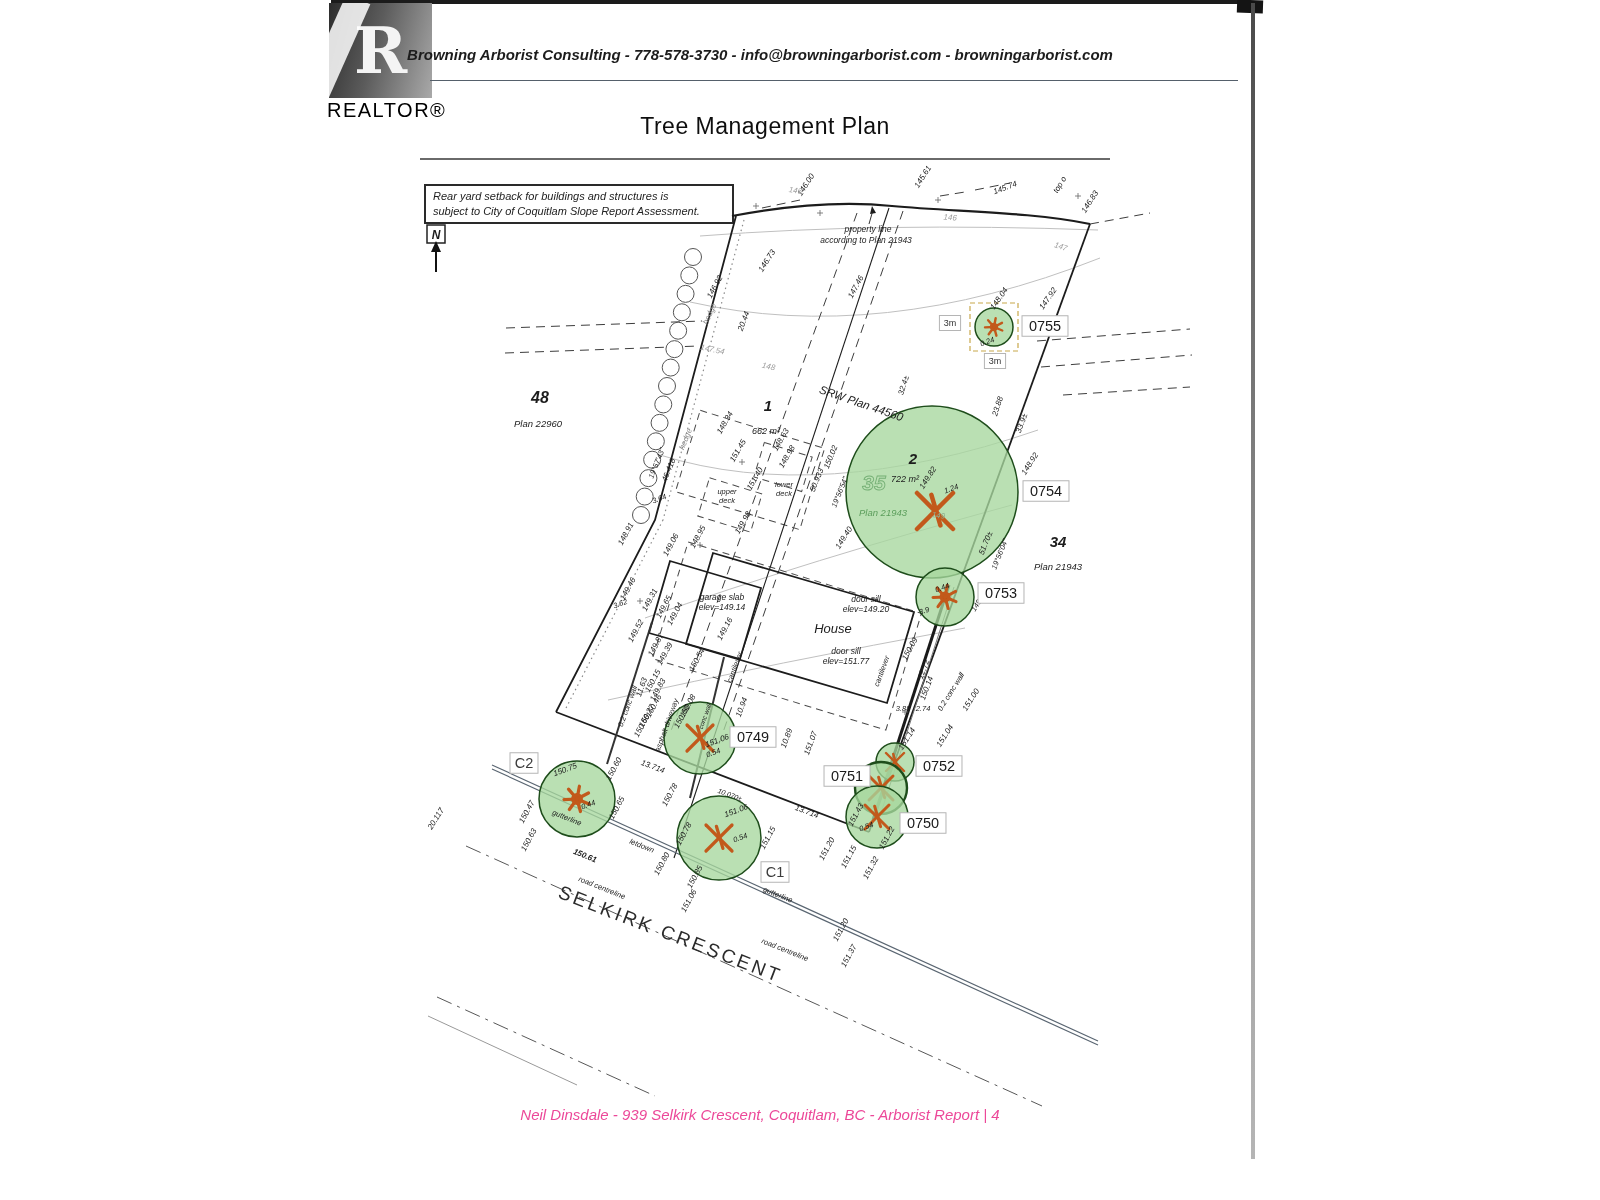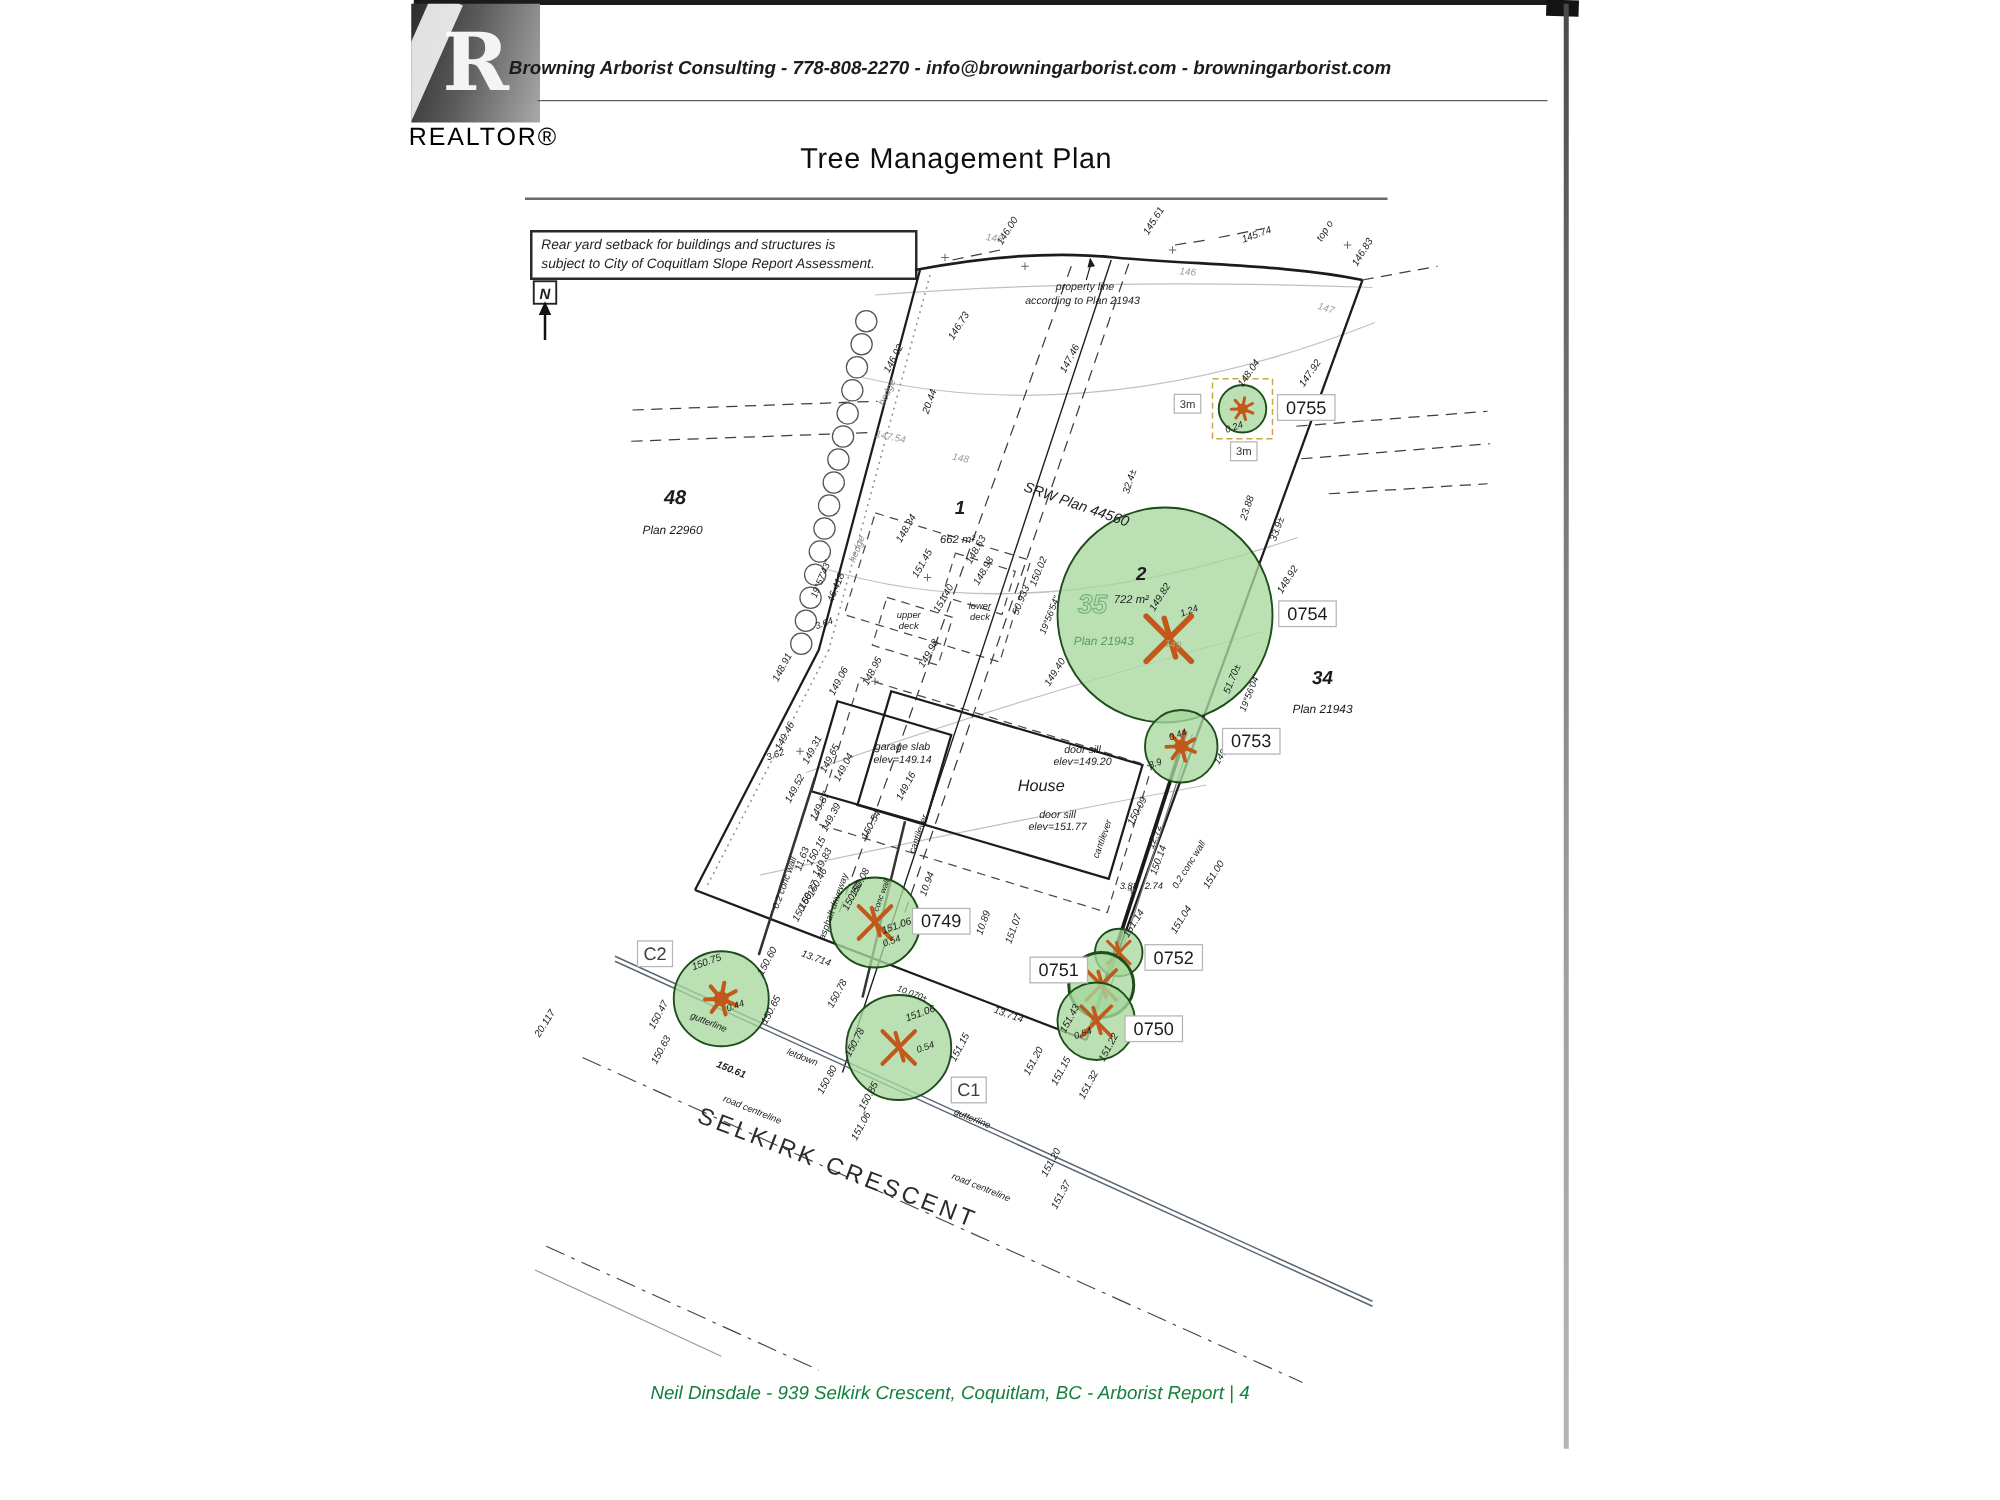--- a/index.html
+++ b/index.html
@@ -24,37 +24,37 @@
        font-style:italic;font-weight:bold;color:#1c1c1c;}
   #contact-rule{left:430px;top:80px;width:808px;height:1px;background:#55606b;}
   #plan-title{left:420px;top:113px;width:690px;text-align:center;font-size:23px;
        font-weight:normal;letter-spacing:.5px;color:#0e0e0e;}
   #title-rule{left:420px;top:158px;width:690px;height:2px;background:#6a6a6a;}
   
   #note-box{left:424px;top:184px;width:292px;border:2px solid #2a2a2a;padding:3px 7px;
        font-size:11px;font-style:italic;font-weight:normal;color:#222;line-height:1.35;background:#fff;}
   
   #footer-line{left:350px;top:1106px;width:820px;text-align:center;font-size:15px;
-       font-style:italic;color:#15803d;}
+       font-style:italic;color:#ec4899;}
   svg text{font-family:"Liberation Sans",sans-serif;}
 </style>
 </head>
 <body>
 
 <div class="abs" id="top-scan-line"></div>
 <div class="abs" id="corner-blob"></div>
 <div class="abs" id="right-scan-line"></div>
 
 <div class="abs" id="logo-block">
   <div class="abs" id="logo-streak"></div>
   <div id="logo-r">R</div>
 </div>
 <div class="abs" id="realtor-text">REALTOR®</div>
 
-<div class="abs" id="contact-line">Browning Arborist Consulting - 778-808-2270 - info@browningarborist.com - browningarborist.com</div>
+<div class="abs" id="contact-line">Browning Arborist Consulting - 778-578-3730 - info@browningarborist.com - browningarborist.com</div>
 <div class="abs" id="contact-rule"></div>
 <div class="abs" id="plan-title">Tree Management Plan</div>
 <div class="abs" id="title-rule"></div>
 
 <div class="abs" id="note-box">
   <div>Rear yard setback for buildings and structures is</div>
   <div>subject to City of Coquitlam Slope Report Assessment.</div>
 </div>
 
 <svg id="plan" class="abs" style="left:0;top:0" width="1600" height="1200">

